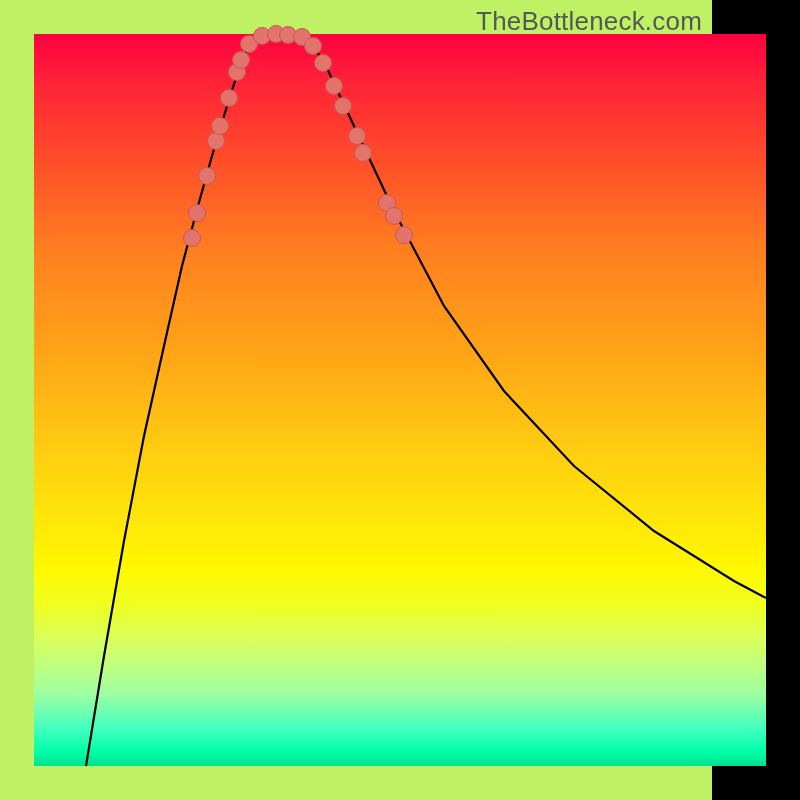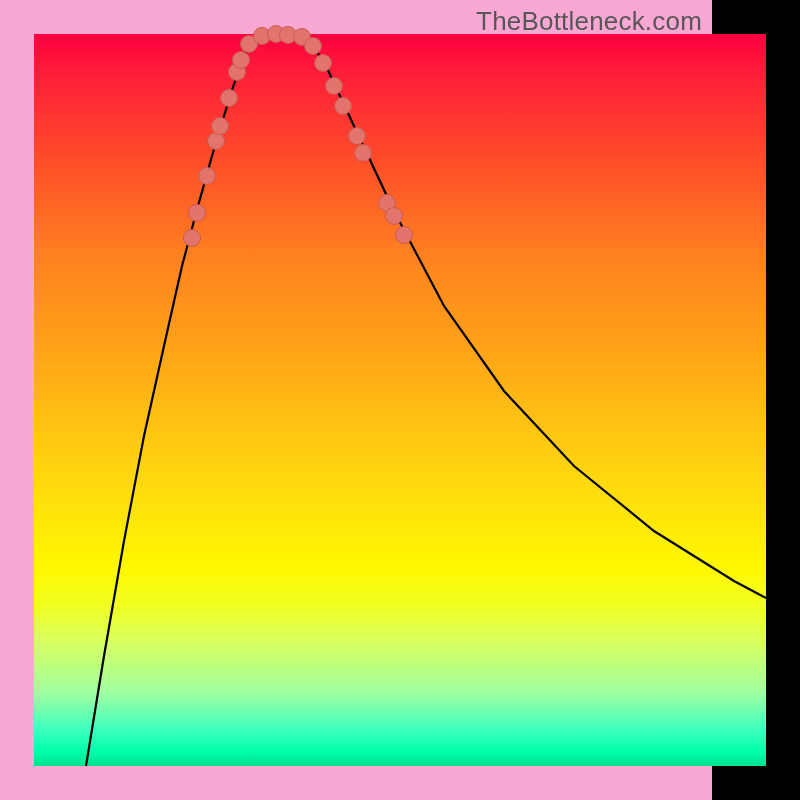--- a/index.html
+++ b/index.html
@@ -8,21 +8,21 @@
     width: 800px;
     height: 800px;
     overflow: hidden;
     background: #000;
     font-family: Arial, Helvetica, sans-serif;
   }
   .frame {
     position: absolute;
     left: 0; top: 0;
     width: 712px; height: 800px;
-    background: #f9a8d4;
+    background: #bef264;
   }
   .plot-area {
     position: absolute;
     left: 34px;
     top: 34px;
     width: 732px;
     height: 732px;
     
     background: linear-gradient(
       to bottom,

